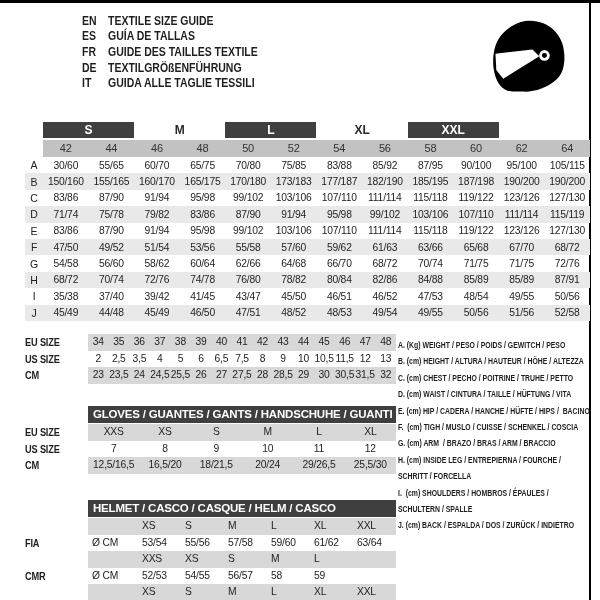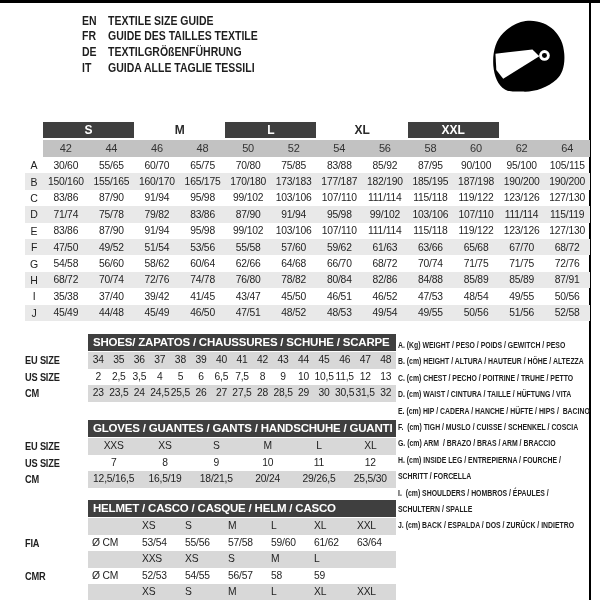--- a/index.html
+++ b/index.html
@@ -54,20 +54,24 @@
 <body>
 
 <div class="page" style="--banner: #3f3f3f;">
   <div class="top-rule"></div>
   <div class="right-rule"></div>
 
   <div class="lang" id="lang-block">
       <div class="lang-row">
         <span class="lang-code">EN</span>
         <span class="lang-text">TEXTILE SIZE GUIDE</span>
+      </div>
+      <div class="lang-row">
+        <span class="lang-code">ES</span>
+        <span class="lang-text">GUÍA DE TALLAS</span>
       </div>
       <div class="lang-row">
         <span class="lang-code">FR</span>
         <span class="lang-text">GUIDE DES TAILLES TEXTILE</span>
       </div>
       <div class="lang-row">
         <span class="lang-code">DE</span>
         <span class="lang-text">TEXTILGRÖßENFÜHRUNG</span>
       </div>
       <div class="lang-row">
@@ -254,24 +258,20 @@
         <div>48/53</div>
         <div>49/54</div>
         <div>49/55</div>
         <div>50/56</div>
         <div>51/56</div>
         <div>52/58</div>
       </div>
     </div>
 
   <div class="btable" id="shoes-table" style="top:334px">
-      <div class="bannerrow">
-        <div></div>
-        <div class="b-banner">SHOES/ ZAPATOS / CHAUSSURES / SCHUHE / SCARPE</div>
-      </div>
       <div class="brow shoes shaded">
         <div class="rlabel">EU SIZE</div>
         <div>34</div>
         <div>35</div>
         <div>36</div>
         <div>37</div>
         <div>38</div>
         <div>39</div>
         <div>40</div>
         <div>41</div>
@@ -313,21 +313,21 @@
         <div>27,5</div>
         <div>28</div>
         <div>28,5</div>
         <div>29</div>
         <div>30</div>
         <div>30,5</div>
         <div>31,5</div>
         <div>32</div>
       </div>
     </div>
-  <div class="btable" id="gloves-table" style="top:420px">
+  <div class="btable" id="gloves-table" style="top:406px">
       <div class="bannerrow">
         <div></div>
         <div class="b-banner">GLOVES / GUANTES / GANTS / HANDSCHUHE / GUANTI</div>
       </div>
       <div class="brow gloves shaded">
         <div class="rlabel">EU SIZE</div>
         <div>XXS</div>
         <div>XS</div>
         <div>S</div>
         <div>M</div>
@@ -339,21 +339,21 @@
         <div>7</div>
         <div>8</div>
         <div>9</div>
         <div>10</div>
         <div>11</div>
         <div>12</div>
       </div>
       <div class="brow gloves shaded">
         <div class="rlabel">CM</div>
         <div>12,5/16,5</div>
-        <div>16,5/19</div>
+        <div>16,5/20</div>
         <div>18/21,5</div>
         <div>20/24</div>
         <div>29/26,5</div>
         <div>25,5/30</div>
       </div>
     </div>
   <div class="btable" id="helmet-table" style="top:500px">
       <div class="bannerrow">
         <div></div>
         <div class="b-banner">HELMET / CASCO / CASQUE / HELM / CASCO</div>

